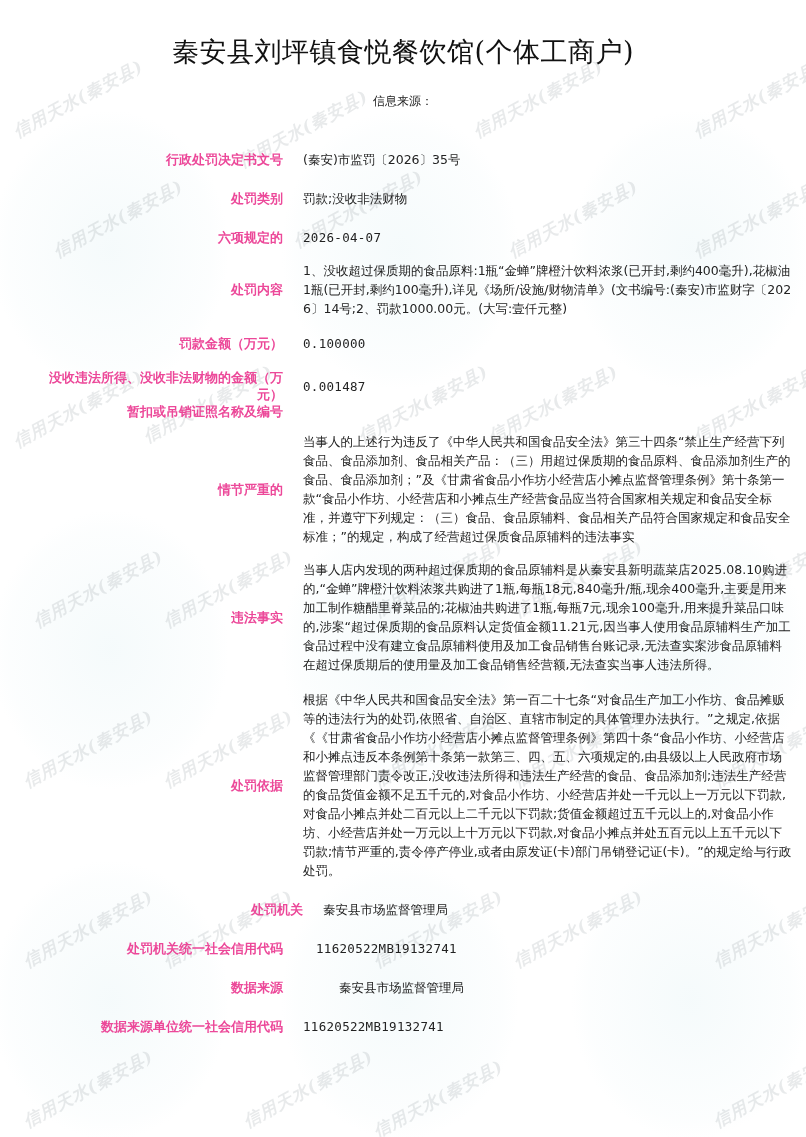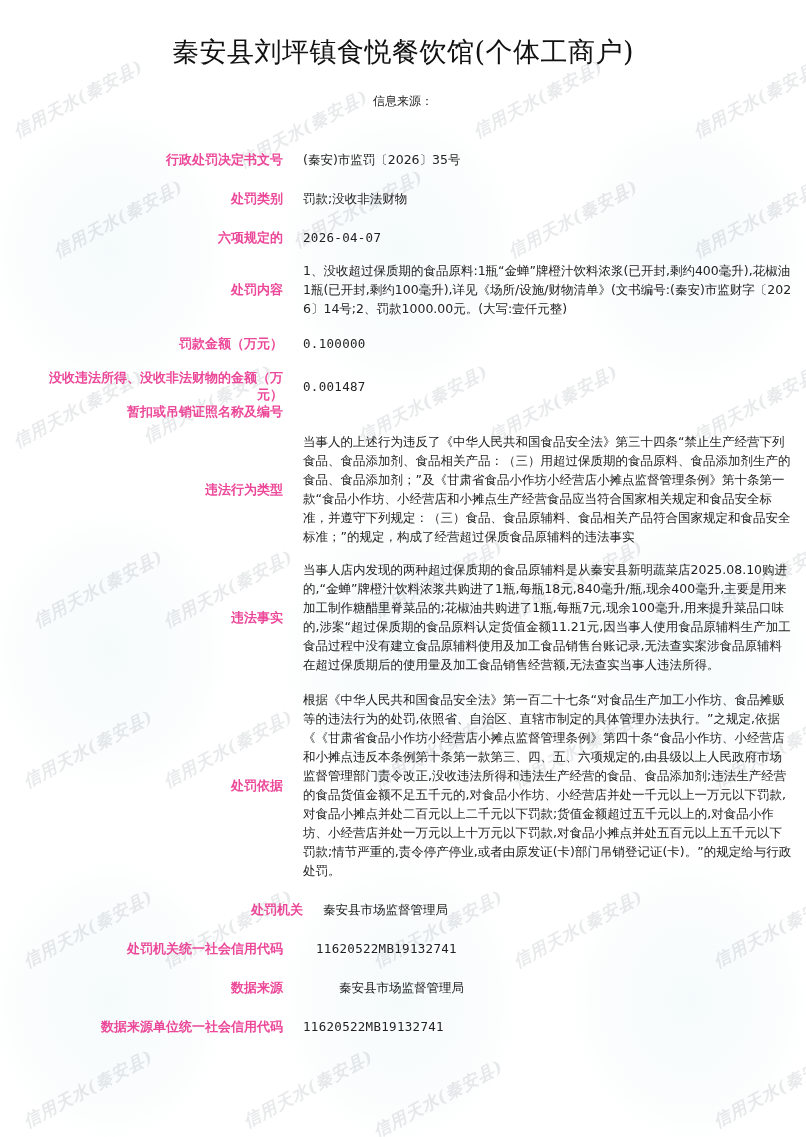--- a/index.html
+++ b/index.html
@@ -175,21 +175,21 @@
     </div>
     <div class="row" style="margin-bottom:0;">
       <div class="label" style="padding-left:40px;box-sizing:border-box;">没收违法所得、没收非法财物的金额（万元）</div>
       <div class="value mono">0.001487</div>
     </div>
     <div class="row" style="margin-bottom:12px;">
       <div class="label">暂扣或吊销证照名称及编号</div>
       <div class="value"></div>
     </div>
     <div class="row" style="margin-bottom:14px;">
-      <div class="label">违法行为类型</div>
+      <div class="label">情节严重的</div>
       <div class="value">当事人的上述行为违反了《中华人民共和国食品安全法》第三十四条“禁止生产经营下列食品、食品添加剂、食品相关产品：（三）用超过保质期的食品原料、食品添加剂生产的食品、食品添加剂；”及《甘肃省食品小作坊小经营店小摊点监督管理条例》第十条第一款“食品小作坊、小经营店和小摊点生产经营食品应当符合国家相关规定和食品安全标准，并遵守下列规定：（三）食品、食品原辅料、食品相关产品符合国家规定和食品安全标准；”的规定，构成了经营超过保质食品原辅料的违法事实</div>
     </div>
     <div class="row" style="margin-bottom:16px;">
       <div class="label">违法事实</div>
       <div class="value">当事人店内发现的两种超过保质期的食品原辅料是从秦安县新明蔬菜店2025.08.10购进的,“金蝉”牌橙汁饮料浓浆共购进了1瓶,每瓶18元,840毫升/瓶,现余400毫升,主要是用来加工制作糖醋里脊菜品的;花椒油共购进了1瓶,每瓶7元,现余100毫升,用来提升菜品口味的,涉案“超过保质期的食品原料认定货值金额11.21元,因当事人使用食品原辅料生产加工食品过程中没有建立食品原辅料使用及加工食品销售台账记录,无法查实案涉食品原辅料在超过保质期后的使用量及加工食品销售经营额,无法查实当事人违法所得。</div>
     </div>
     <div class="row" style="margin-bottom:20px;">
       <div class="label">处罚依据</div>
       <div class="value">根据《中华人民共和国食品安全法》第一百二十七条“对食品生产加工小作坊、食品摊贩等的违法行为的处罚,依照省、自治区、直辖市制定的具体管理办法执行。”之规定,依据《《甘肃省食品小作坊小经营店小摊点监督管理条例》第四十条“食品小作坊、小经营店和小摊点违反本条例第十条第一款第三、四、五、六项规定的,由县级以上人民政府市场监督管理部门责令改正,没收违法所得和违法生产经营的食品、食品添加剂;违法生产经营的食品货值金额不足五千元的,对食品小作坊、小经营店并处一千元以上一万元以下罚款,对食品小摊点并处二百元以上二千元以下罚款;货值金额超过五千元以上的,对食品小作坊、小经营店并处一万元以上十万元以下罚款,对食品小摊点并处五百元以上五千元以下罚款;情节严重的,责令停产停业,或者由原发证(卡)部门吊销登记证(卡)。”的规定给与行政处罚。</div>
     </div>

